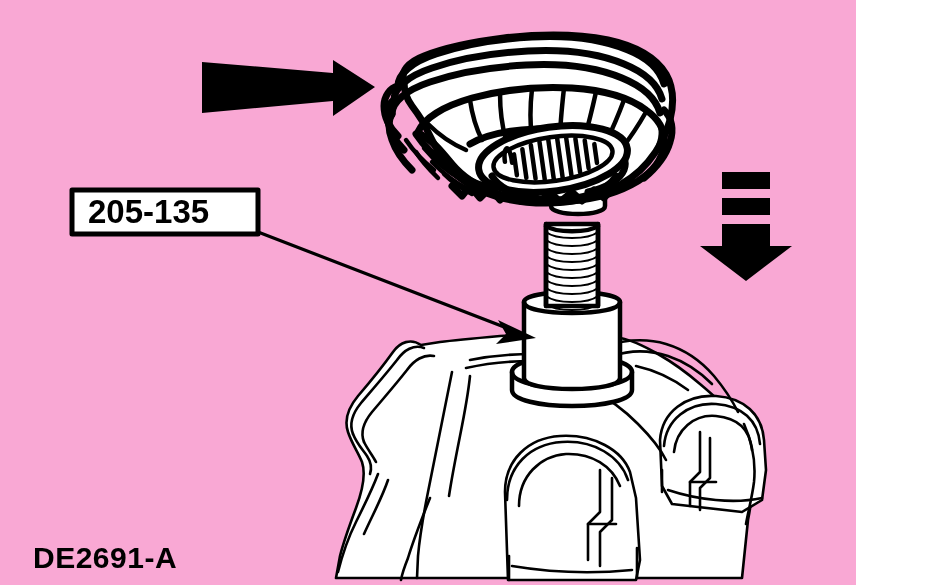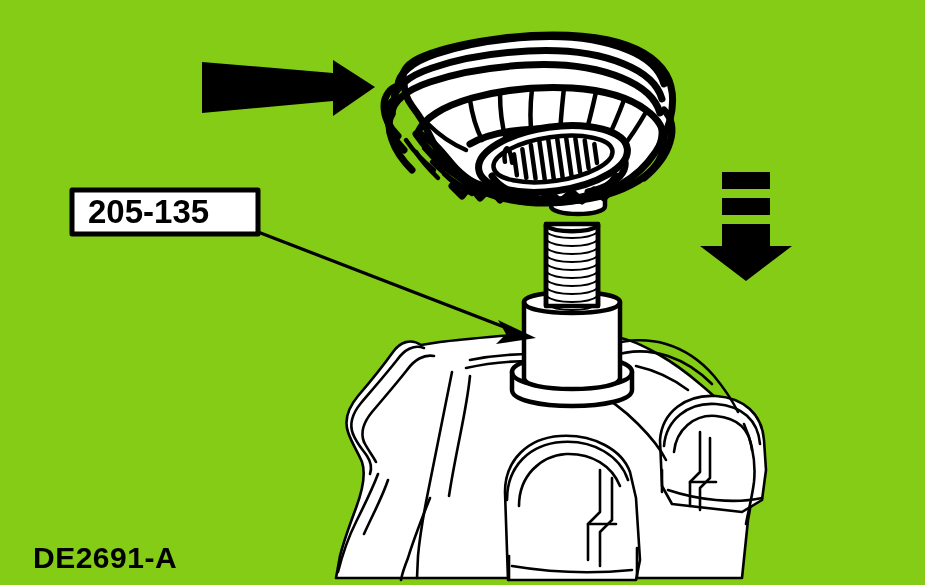--- a/index.html
+++ b/index.html
@@ -5,23 +5,23 @@
   html, body {
     margin: 0;
     padding: 0;
     background: #ffffff;
   }
   body {
     font-family: "Liberation Sans", sans-serif;
   }
   #figure {
     position: relative;
-    width: 925px;
+    width: 856px;
     height: 585px;
-    background: #84cc16;
+    background: #f9a8d4;
     overflow: hidden;
   }
   #figure svg {
     position: absolute;
     top: 0;
     left: 0;
     width: 928px;
     height: 585px;
   }
   .partnum-text {

